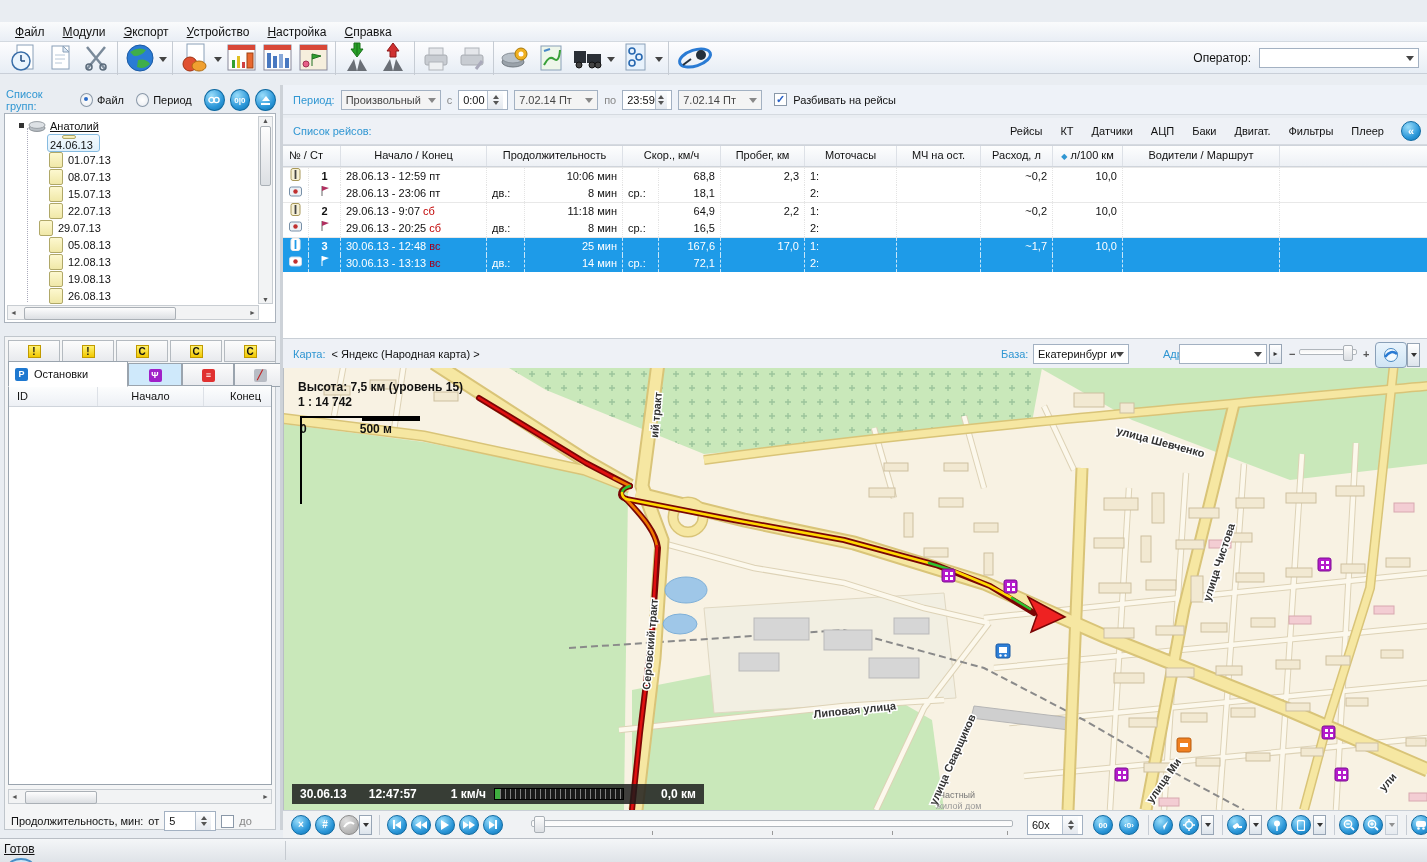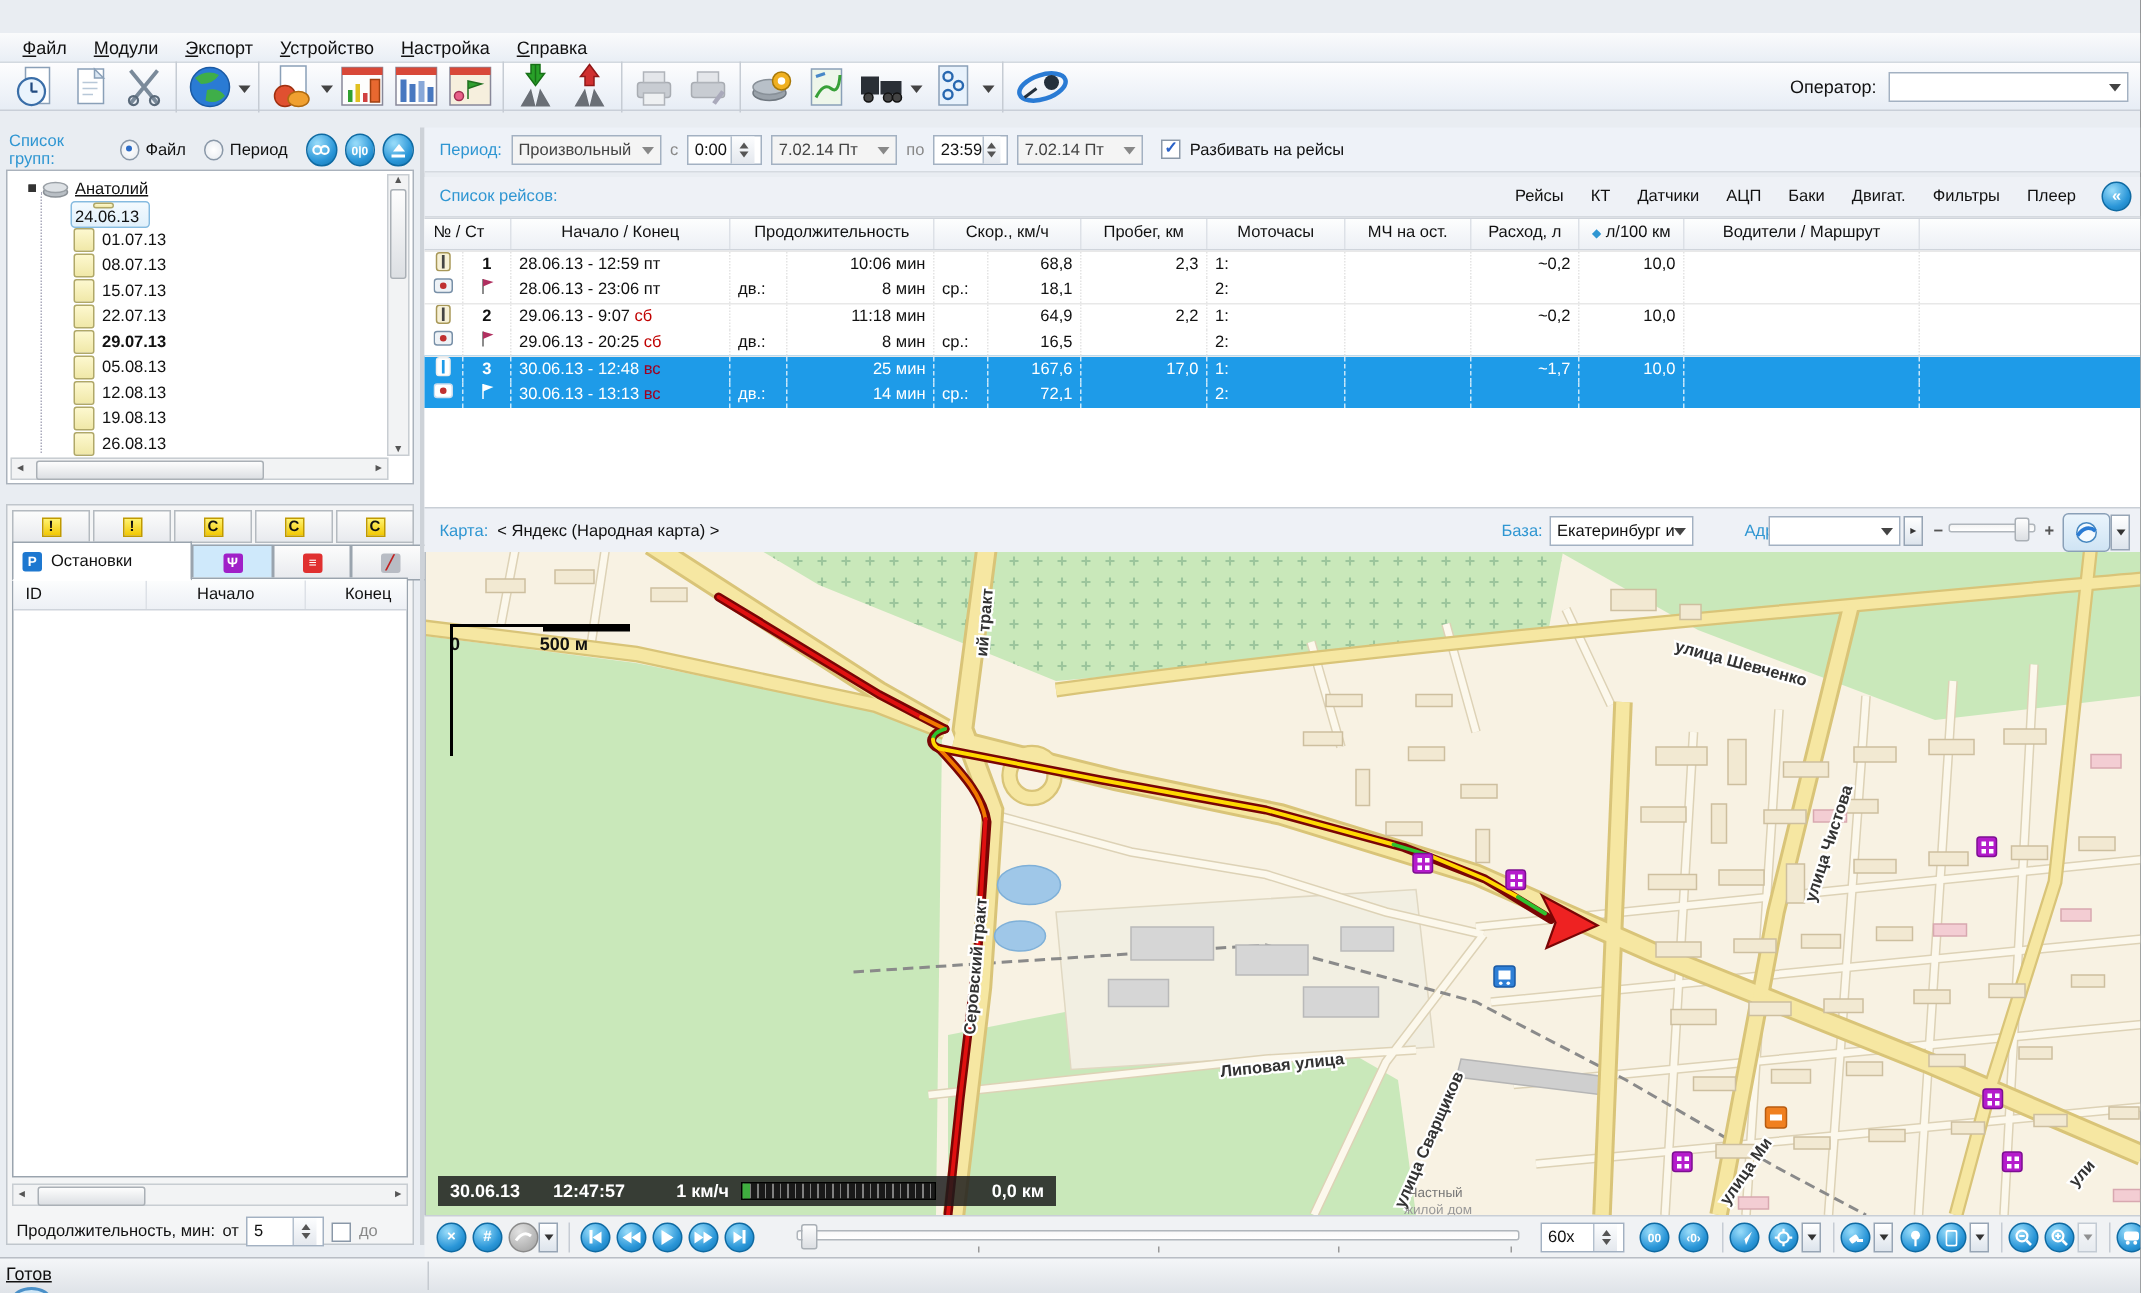--- a/index.html
+++ b/index.html
@@ -292,21 +292,21 @@
           <span>08.07.13</span>
         </div>
       <div class="treeitem" style="margin-left:30px;">
           <div class="noteicon"></div>
           <span>15.07.13</span>
         </div>
       <div class="treeitem" style="margin-left:30px;">
           <div class="noteicon"></div>
           <span>22.07.13</span>
         </div>
-      <div class="treeitem" style="margin-left:30px;font-weight:bold;">
+      <div class="treeitem" style="margin-left:20px;">
           <div class="noteicon"></div>
           <span>29.07.13</span>
         </div>
       <div class="treeitem" style="margin-left:30px;">
           <div class="noteicon"></div>
           <span>05.08.13</span>
         </div>
       <div class="treeitem" style="margin-left:30px;">
           <div class="noteicon"></div>
           <span>12.08.13</span>
@@ -817,20 +817,24 @@
         <text class="street" transform="translate(366,322) rotate(-85)">Серовский тракт</text>
         <text class="street" transform="translate(374,70) rotate(-85)">ий тракт</text>
         <text x="655" y="430" style="font-size:9px;fill:#777;">Частный</text>
         <text x="652" y="441" style="font-size:9px;fill:#999;">жилой дом</text>
         <text class="street" transform="translate(868,436) rotate(-55)">улица Ми</text>
         <text class="street" transform="translate(1100,424) rotate(-48)">ули</text>
       </g>
     </svg>
 
     
+    <div class="abs mapinfo" style="left:14px;top:12px;">
+      <div>Высота: 7,5 км (уровень 15)</div>
+      <div>1 : 14 742</div>
+    </div>
     <div class="abs" style="left:16px;top:48px;width:120px;">
       <div style="border-top:2px solid #000;position:relative;height:4px;">
         <div style="position:absolute;right:0;top:-2px;width:58px;height:5px;background:#000;"></div>
       </div>
       <div class="f" style="font-weight:bold;font-size:12px;justify-content:space-between;width:92px;">
         <span>0</span>
           <span>500 м</span>
       </div>
       <div style="position:absolute;left:0;top:0;width:2px;height:88px;background:#000;"></div>
     </div>

